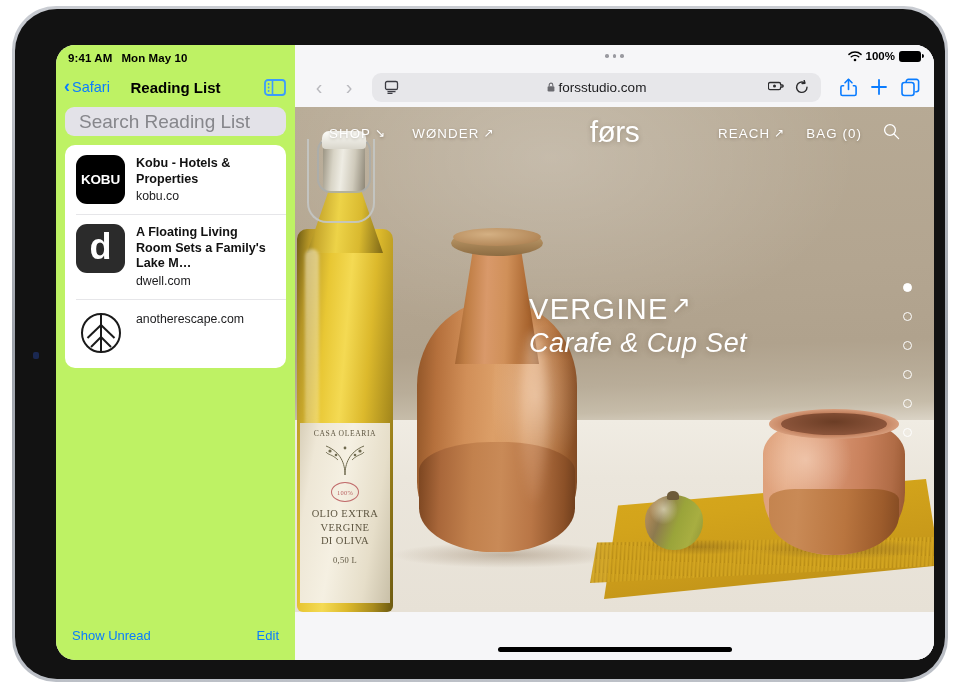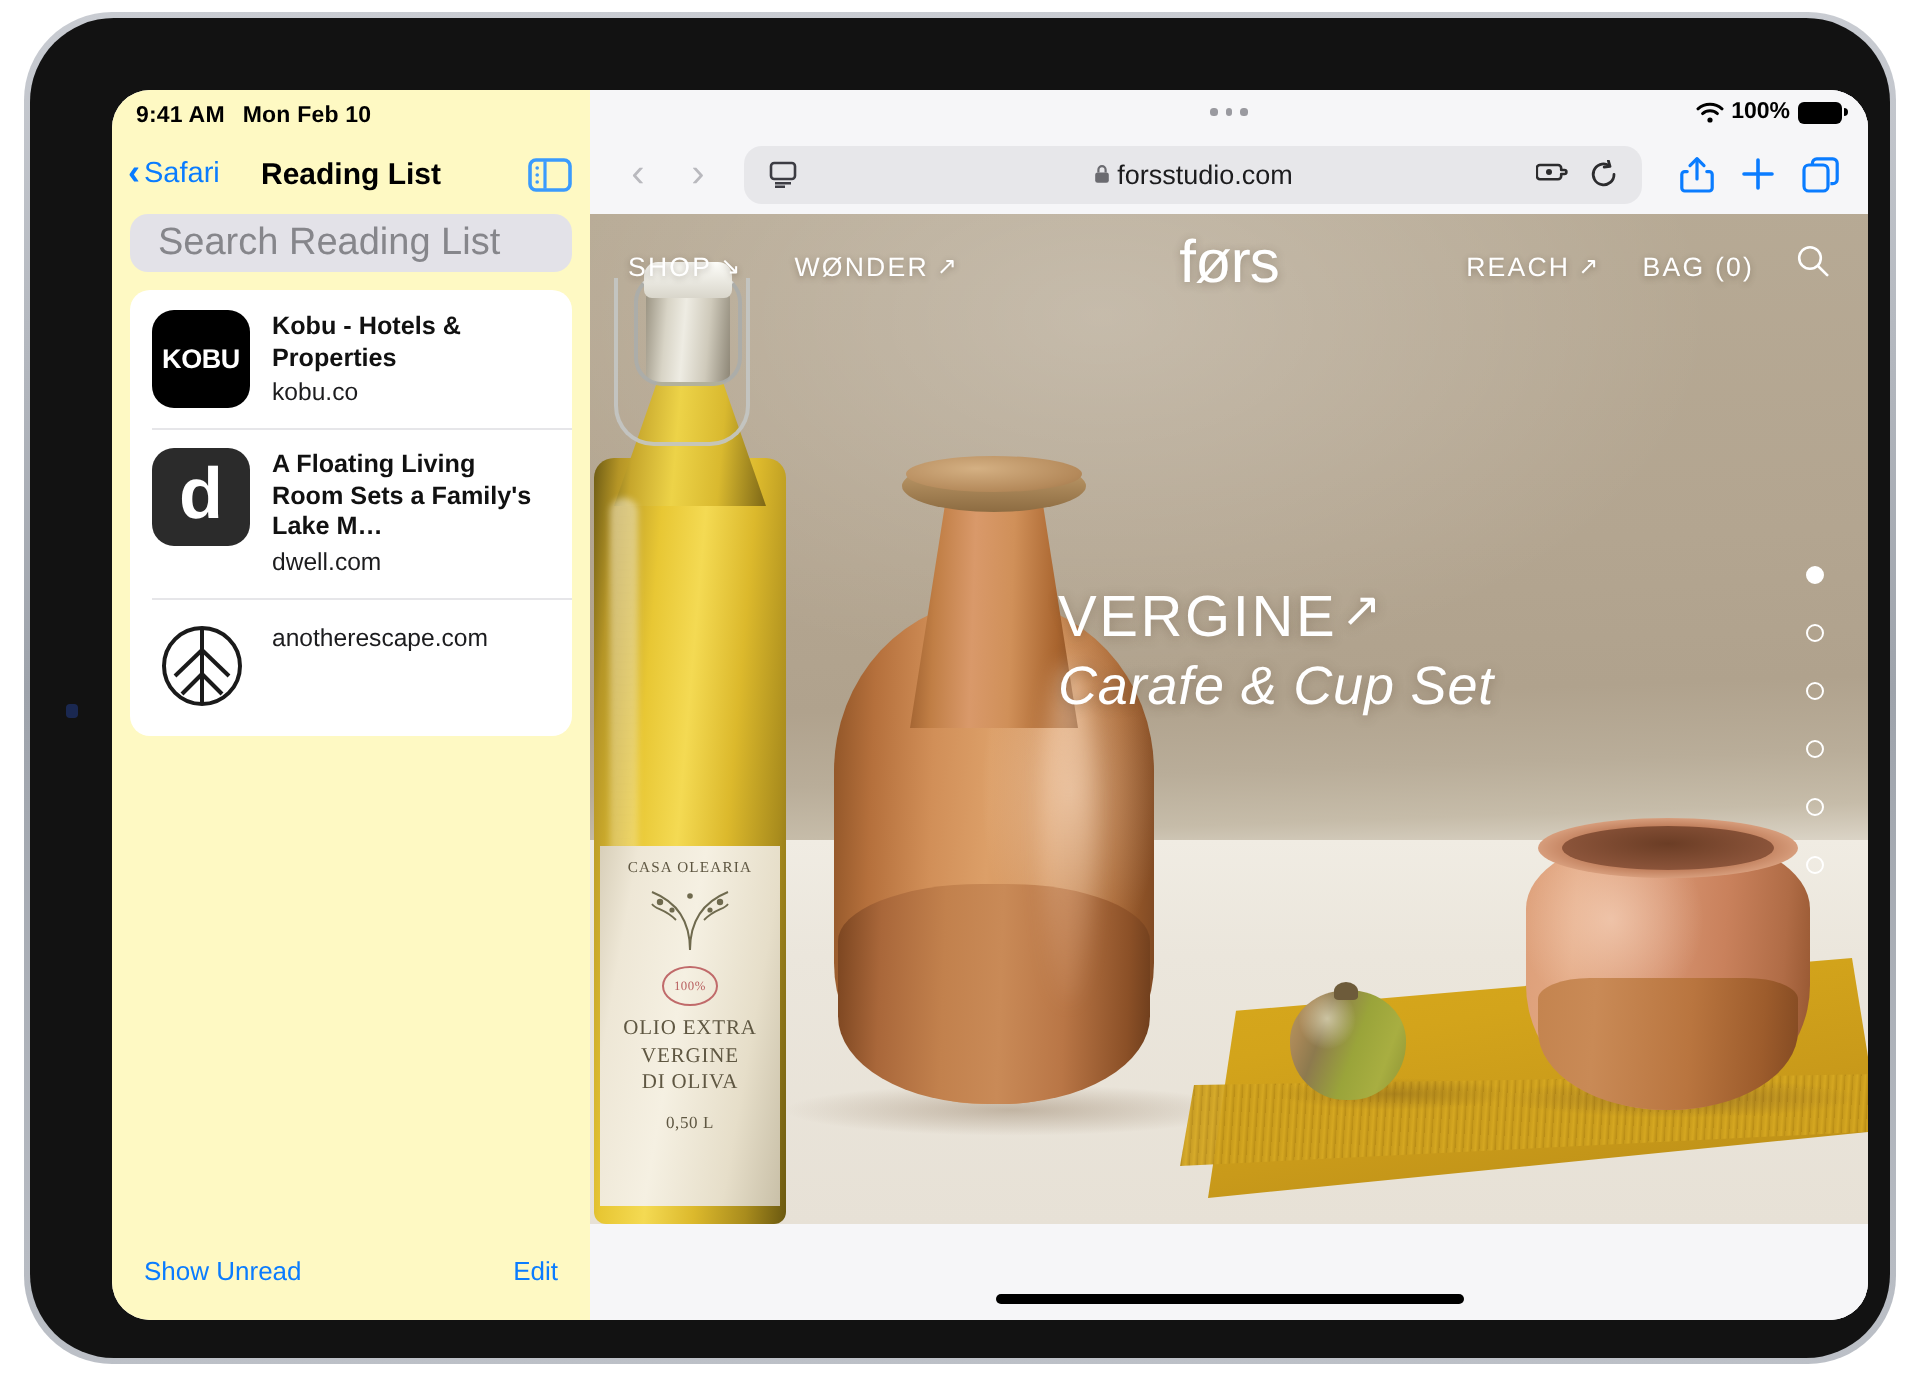--- a/index.html
+++ b/index.html
@@ -46,21 +46,21 @@
     border-radius: 2px;
     opacity: .95;
   }
 
   
   .screen-inner { position: absolute; inset: 0; display: flex; }
 
   
   #sidebar {
     width: 239px; height: 100%;
-    background: #fef9c3;
+    background: #bef264;
     position: relative;
     flex: 0 0 239px;
     box-sizing: border-box;
   }
   #status-bar {
     height: 22px;
     display: flex; align-items: center;
     padding: 2px 0 0 12px;
     font-size: 11.5px; font-weight: 700; color: #000;
     letter-spacing: .1px;
@@ -433,21 +433,21 @@
   }
   .fig-shadow {
     position: absolute; left: 342px; top: 432px; width: 120px; height: 16px;
     background: radial-gradient(ellipse, rgba(140,104,26,.52), rgba(140,104,26,0) 70%);
   }
 
   
   .site-nav {
     position: absolute; left: 0; right: 0; top: 0; height: 52px;
     display: flex; align-items: center;
-    padding: 0 19px;
+    padding: 0 34px;
     color: #fff;
     z-index: 6;
   }
   .nav-left { display: flex; gap: 26px; align-items: center; }
   .nav-right {
     margin-left: auto; display: flex; gap: 21px; align-items: center;
   }
   .nav-link {
     font-size: 13.3px; letter-spacing: 1.1px;
     color: #fff; cursor: pointer;
@@ -521,21 +521,21 @@
 <div id="device-body">
   <div id="bezel-dot"></div>
 
   <div id="screen">
     <div class="screen-inner">
 
       <aside id="sidebar">
 
         <div id="status-bar">
           <span class="time">9:41 AM</span>
-          <span>Mon Feb 10</span>
+          <span>Mon May 10</span>
         </div>
 
         <div id="sidebar-header">
           <div id="back-safari">
             <span class="chev">‹</span>
             <span>Safari</span>
           </div>
           <div id="sidebar-title">Reading List</div>
           <div id="sidebar-toggle">
             <svg width="22" height="17" viewBox="0 0 22 17">

